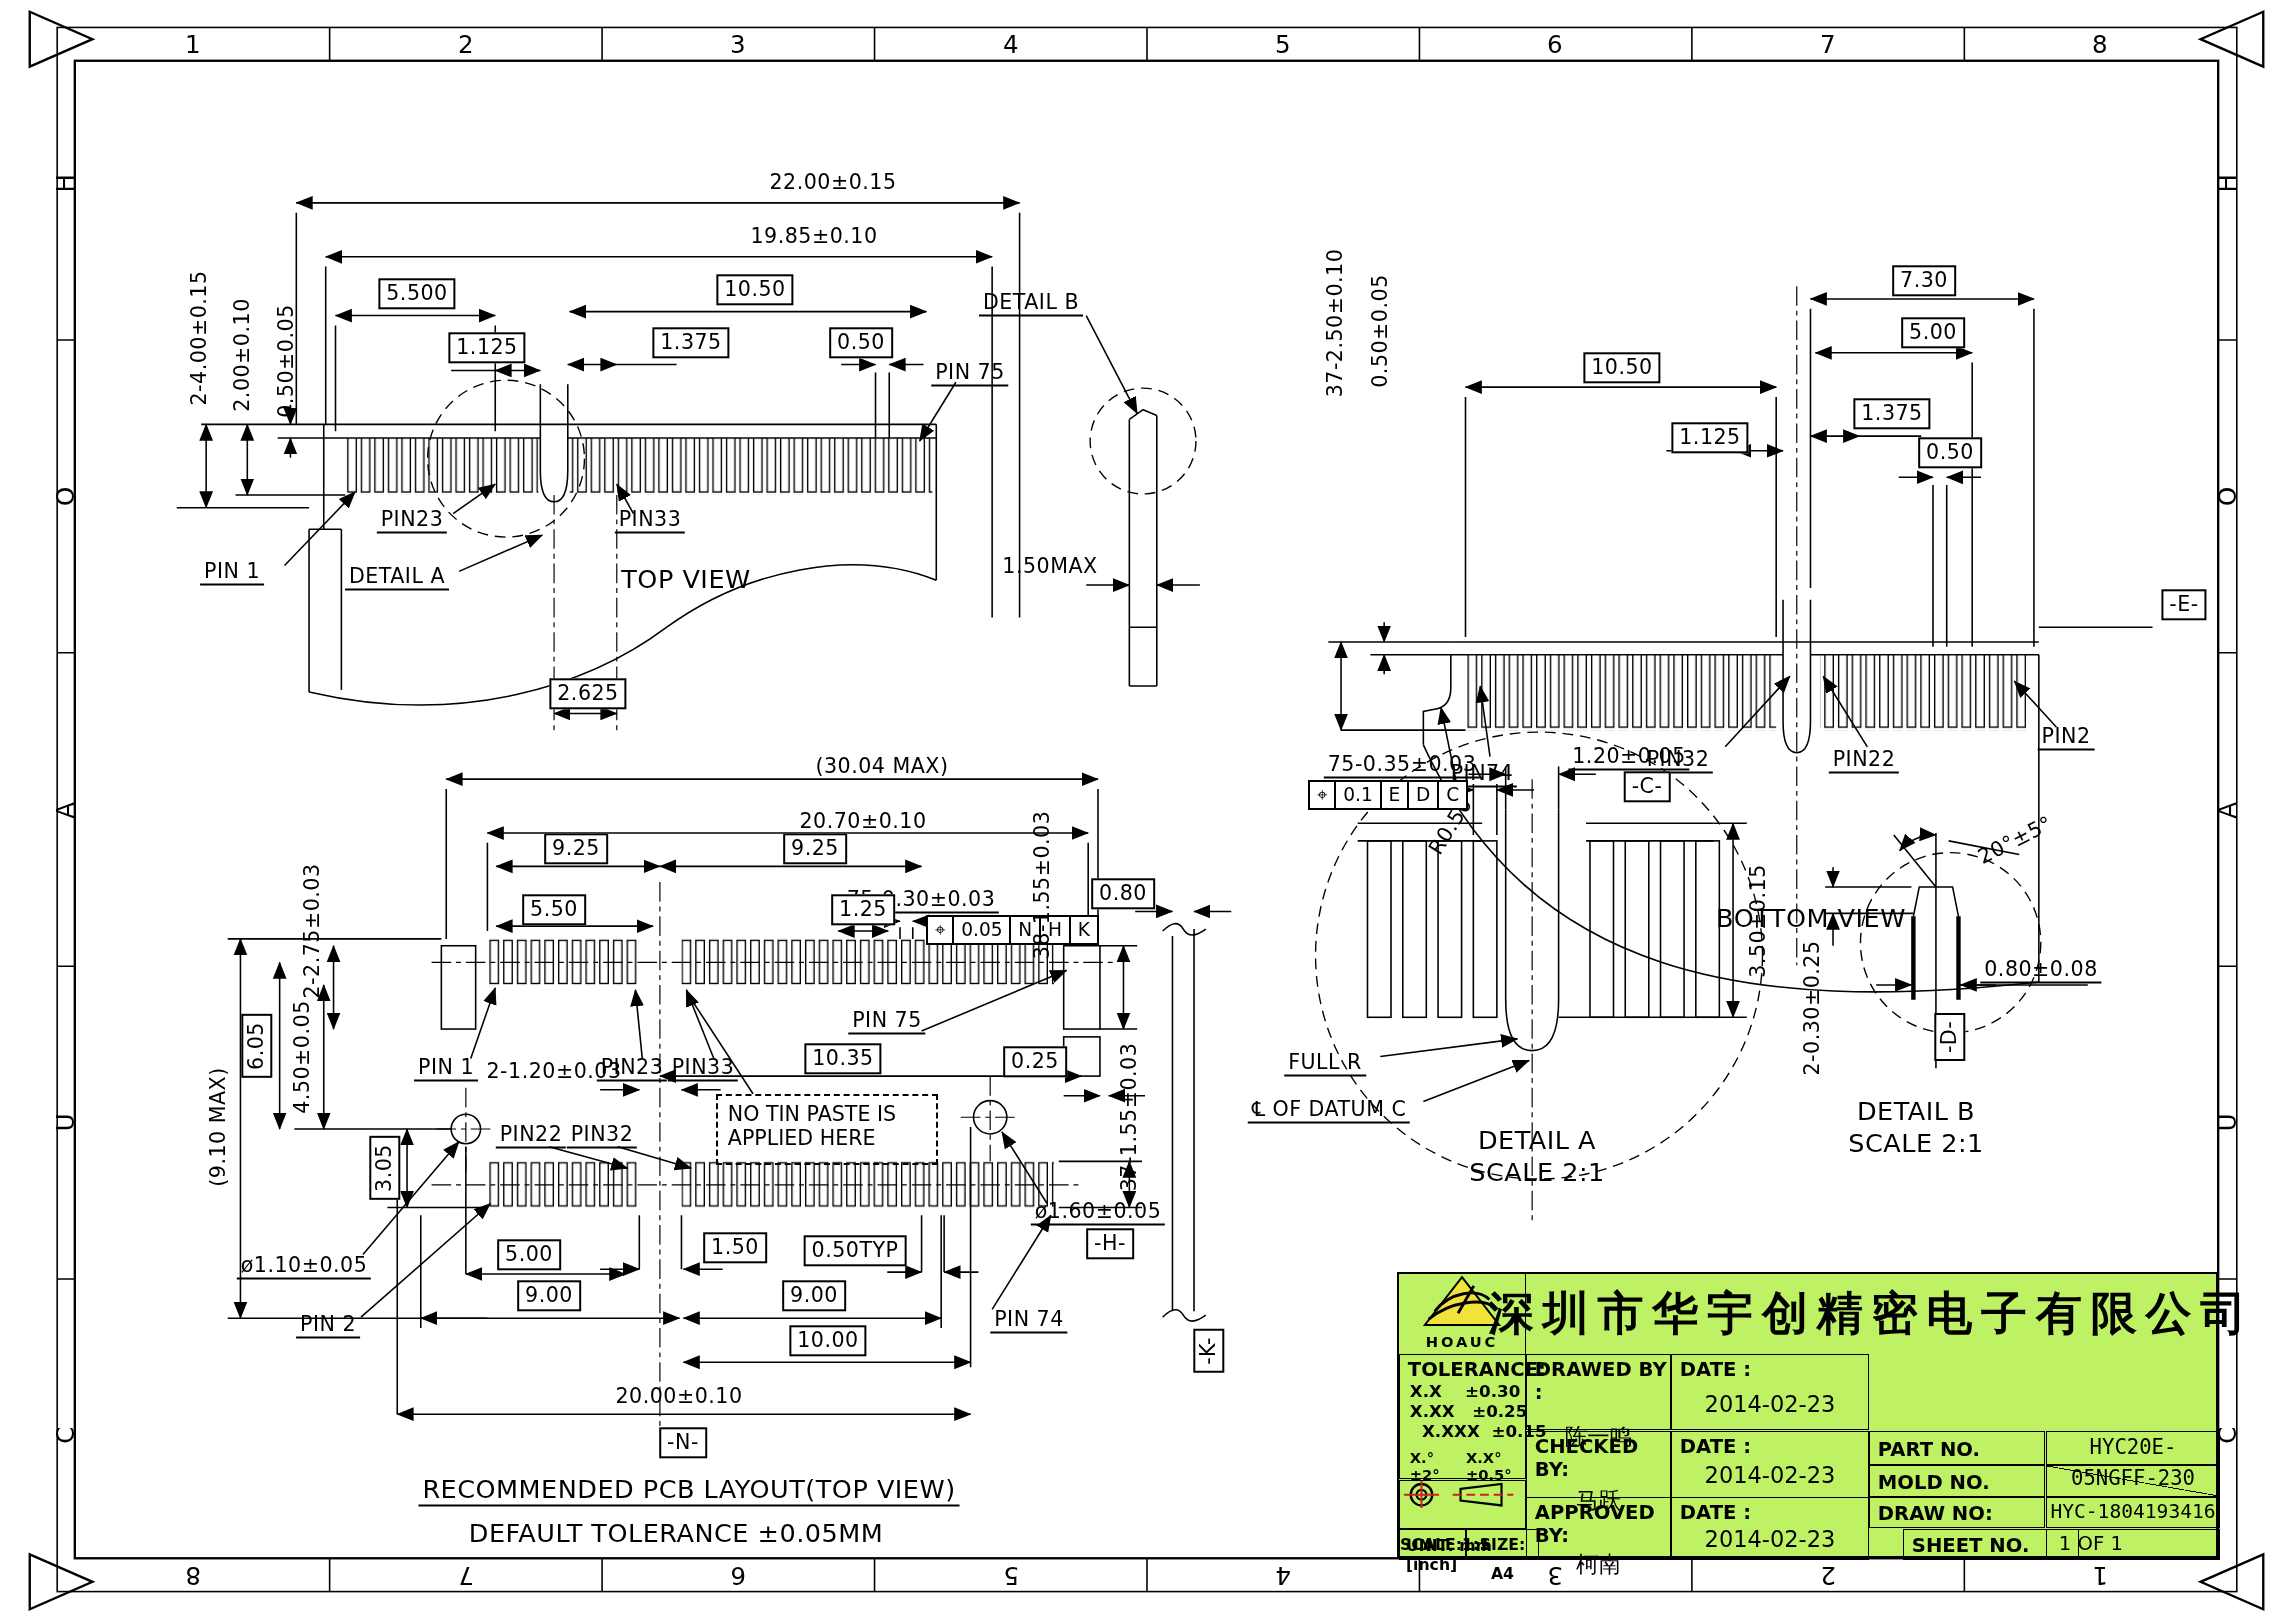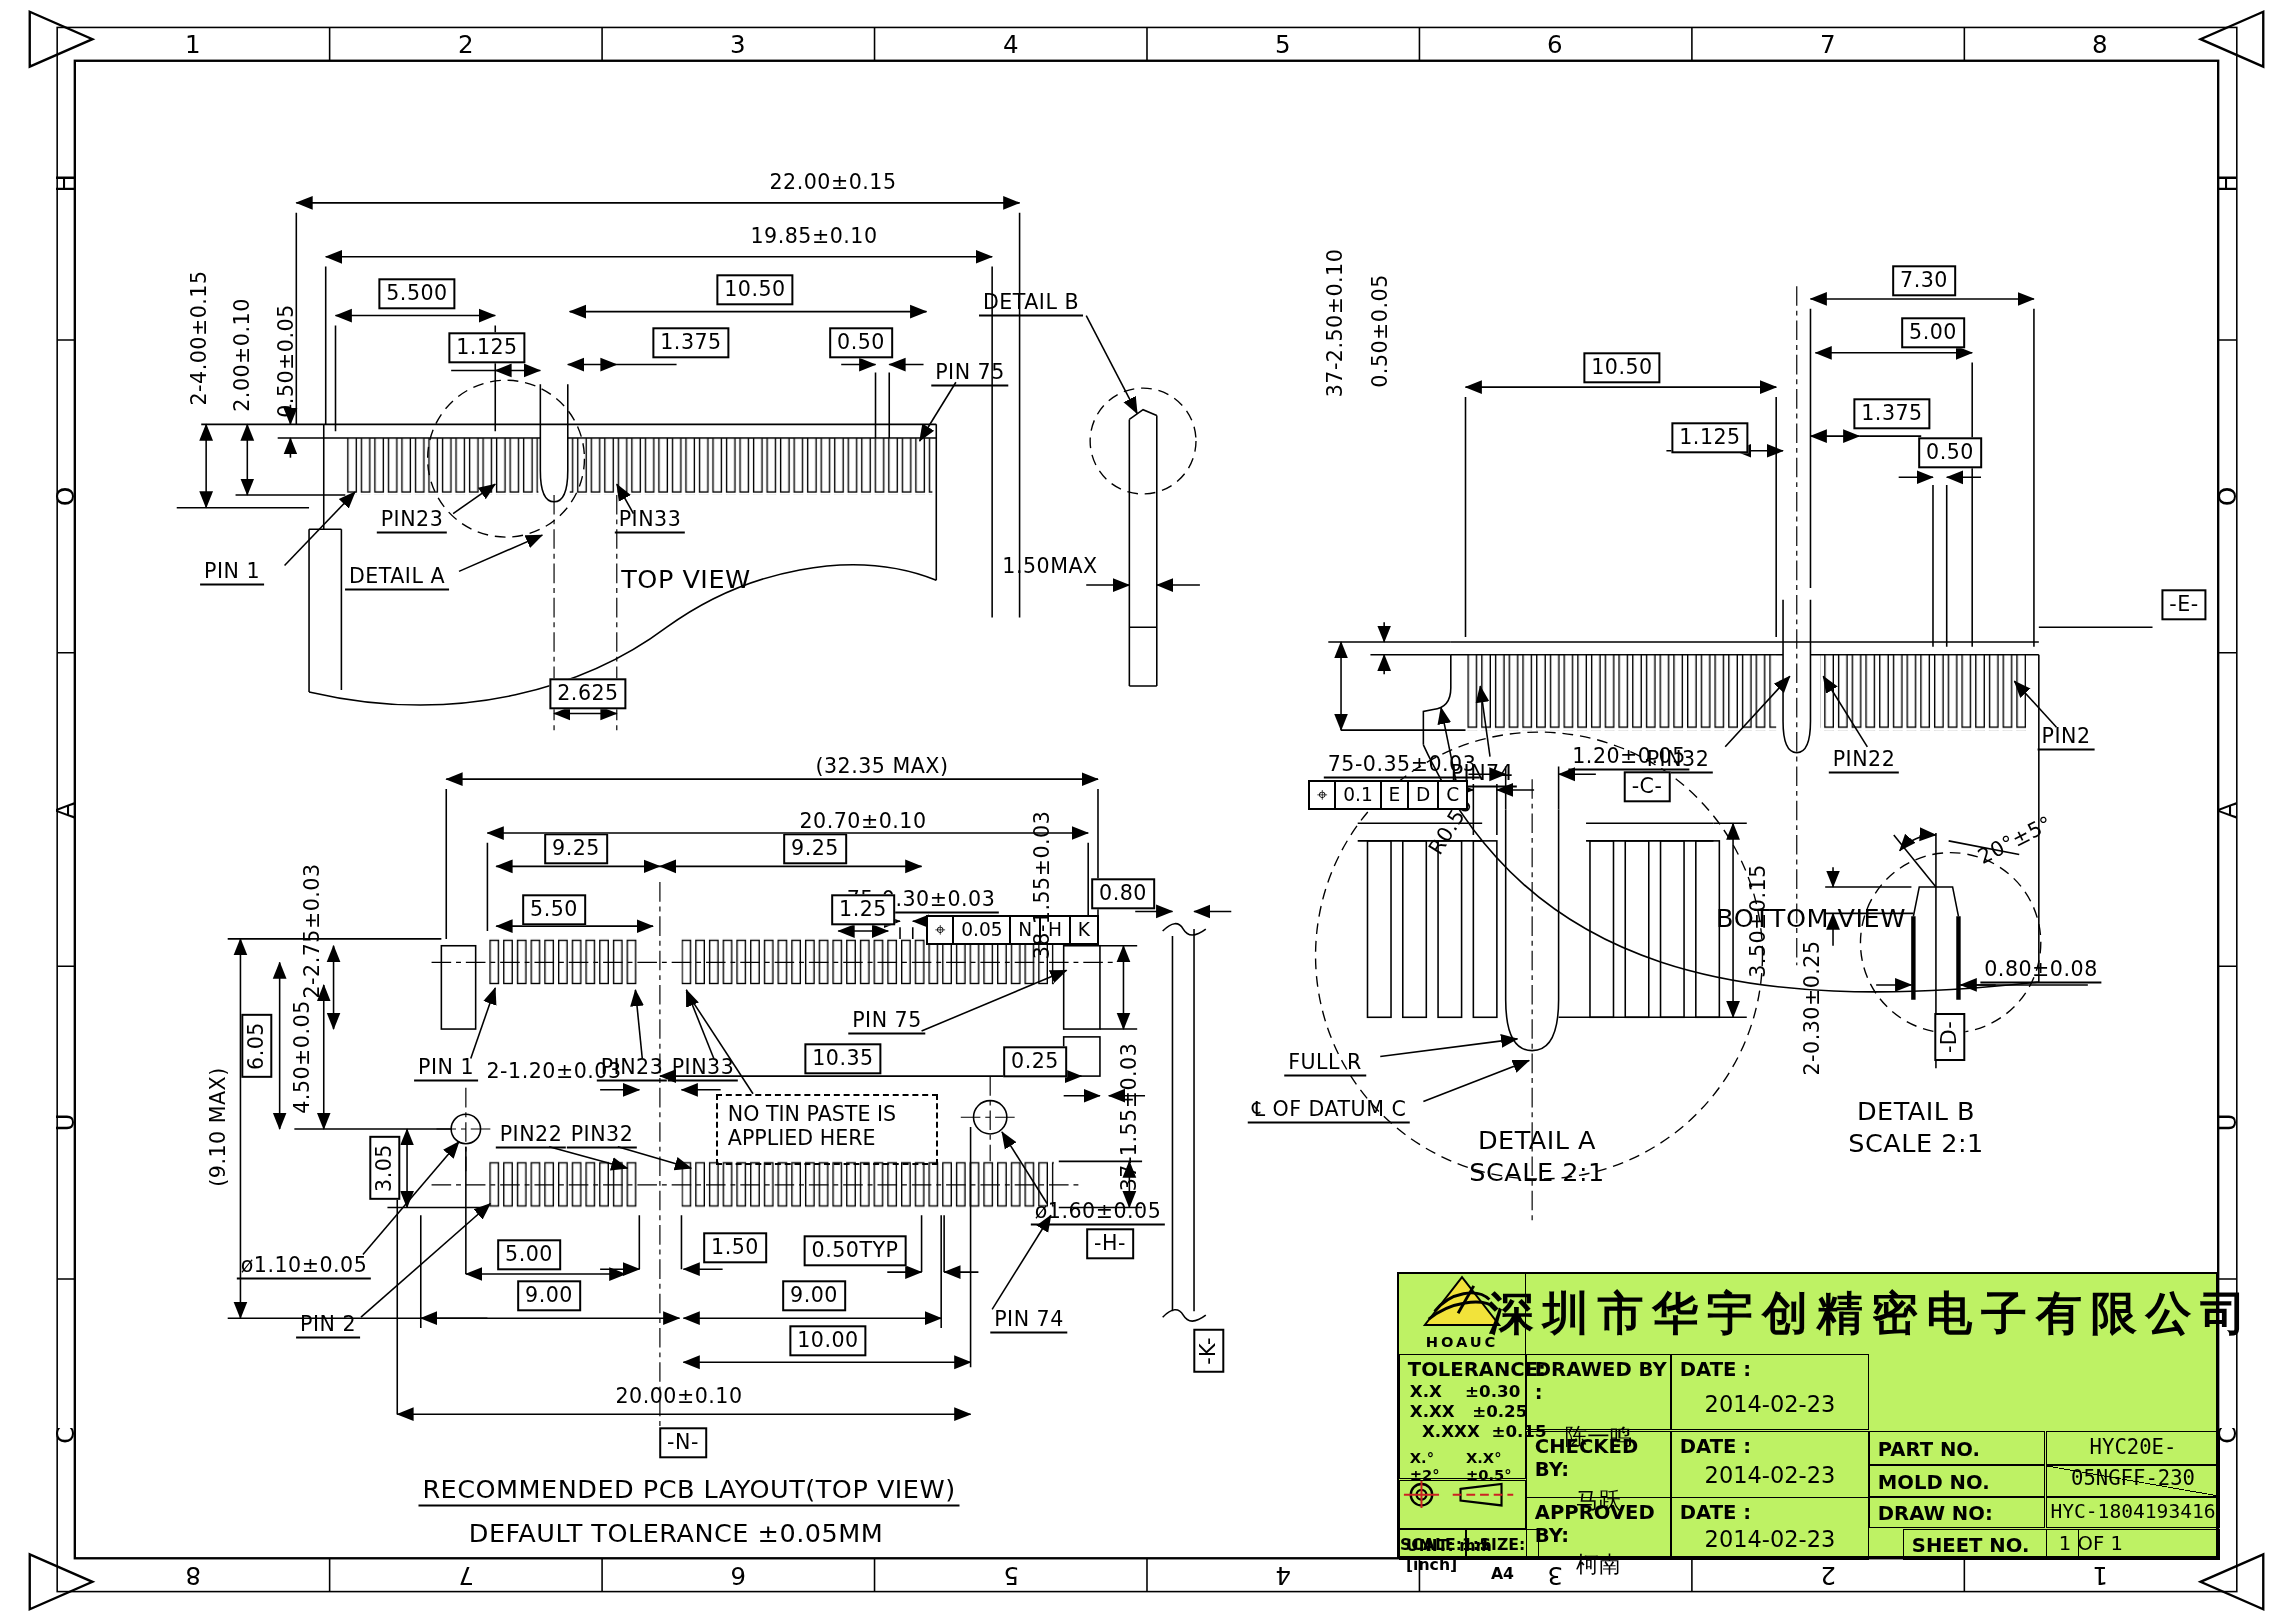--- a/index.html
+++ b/index.html
@@ -316,21 +316,21 @@
 <span class="lbl ctr box" style="left:1710px;top:438px">1.125</span>
 <span class="lbl ctr box" style="left:1950px;top:453px">0.50</span>
 <span class="lbl ctr box" style="left:2184px;top:605px">-E-</span>
 <span class="lbl ctr ul" style="left:2066px;top:737px">PIN2</span>
 <span class="lbl ctr ul" style="left:1482px;top:774px">PIN74</span>
 <span class="lbl ctr ul" style="left:1678px;top:760px">PIN32</span>
 <span class="lbl ctr ul" style="left:1864px;top:760px">PIN22</span>
 <span class="lbl" style="left:1419px;top:814px;transform:rotate(-58deg)">R0.50</span>
 <span class="lbl ctr big" style="left:1811px;top:918px">BOTTOM VIEW</span>
 
-<span class="lbl ctr" style="left:882px;top:766px">(32.35 MAX)</span>
+<span class="lbl ctr" style="left:882px;top:766px">(30.04 MAX)</span>
 <span class="lbl ctr" style="left:863px;top:821px">20.70±0.10</span>
 <span class="lbl ctr box" style="left:576px;top:849px">9.25</span>
 <span class="lbl ctr box" style="left:815px;top:849px">9.25</span>
 <span class="lbl ctr ul" style="left:921px;top:900px">75-0.30±0.03</span>
 <span class="lbl ctr box" style="left:554px;top:910px">5.50</span>
 <span class="lbl ctr box" style="left:863px;top:910px">1.25</span>
 <div class="fcf" style="left:926px;top:915px">
   <span>⌖</span>
   <span>0.05</span>
   <span>N</span>

